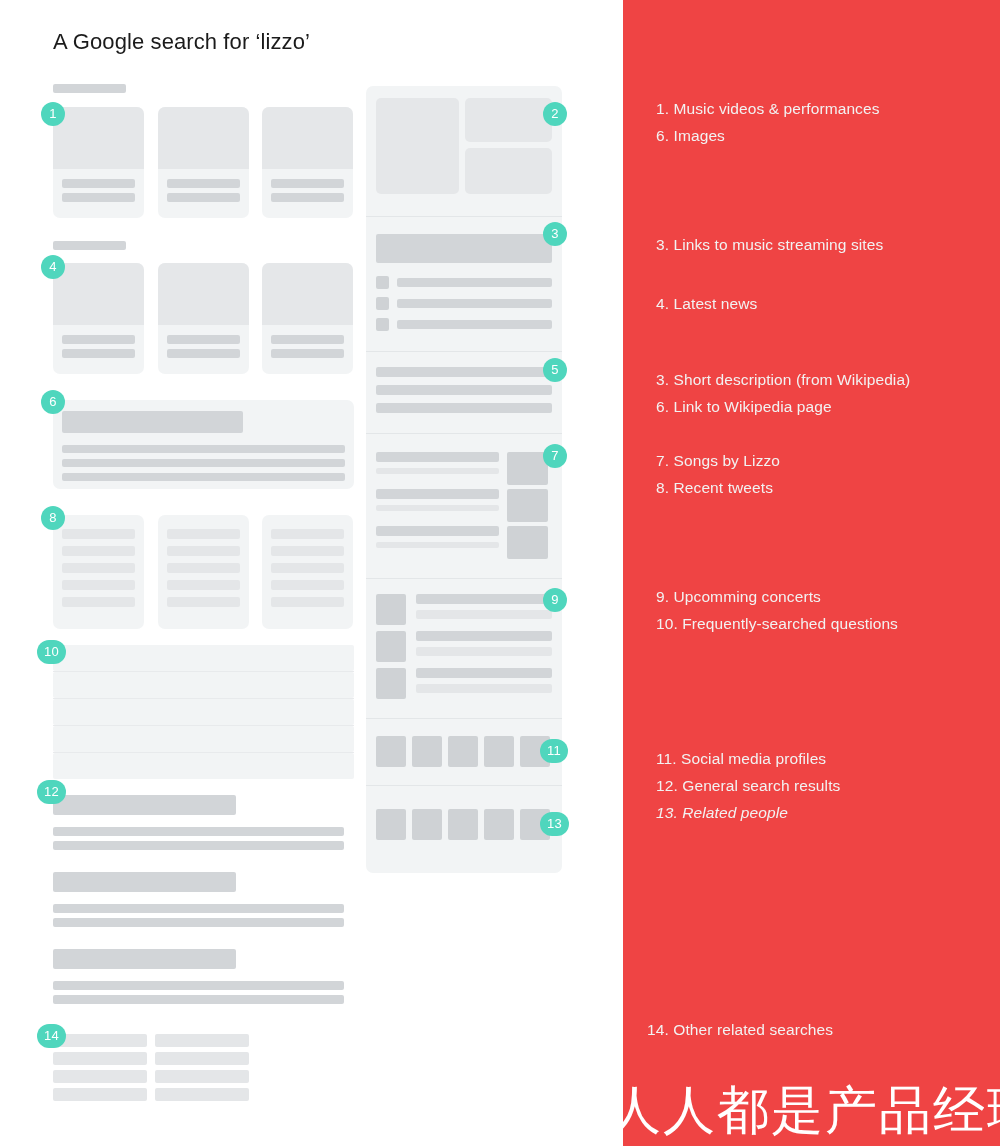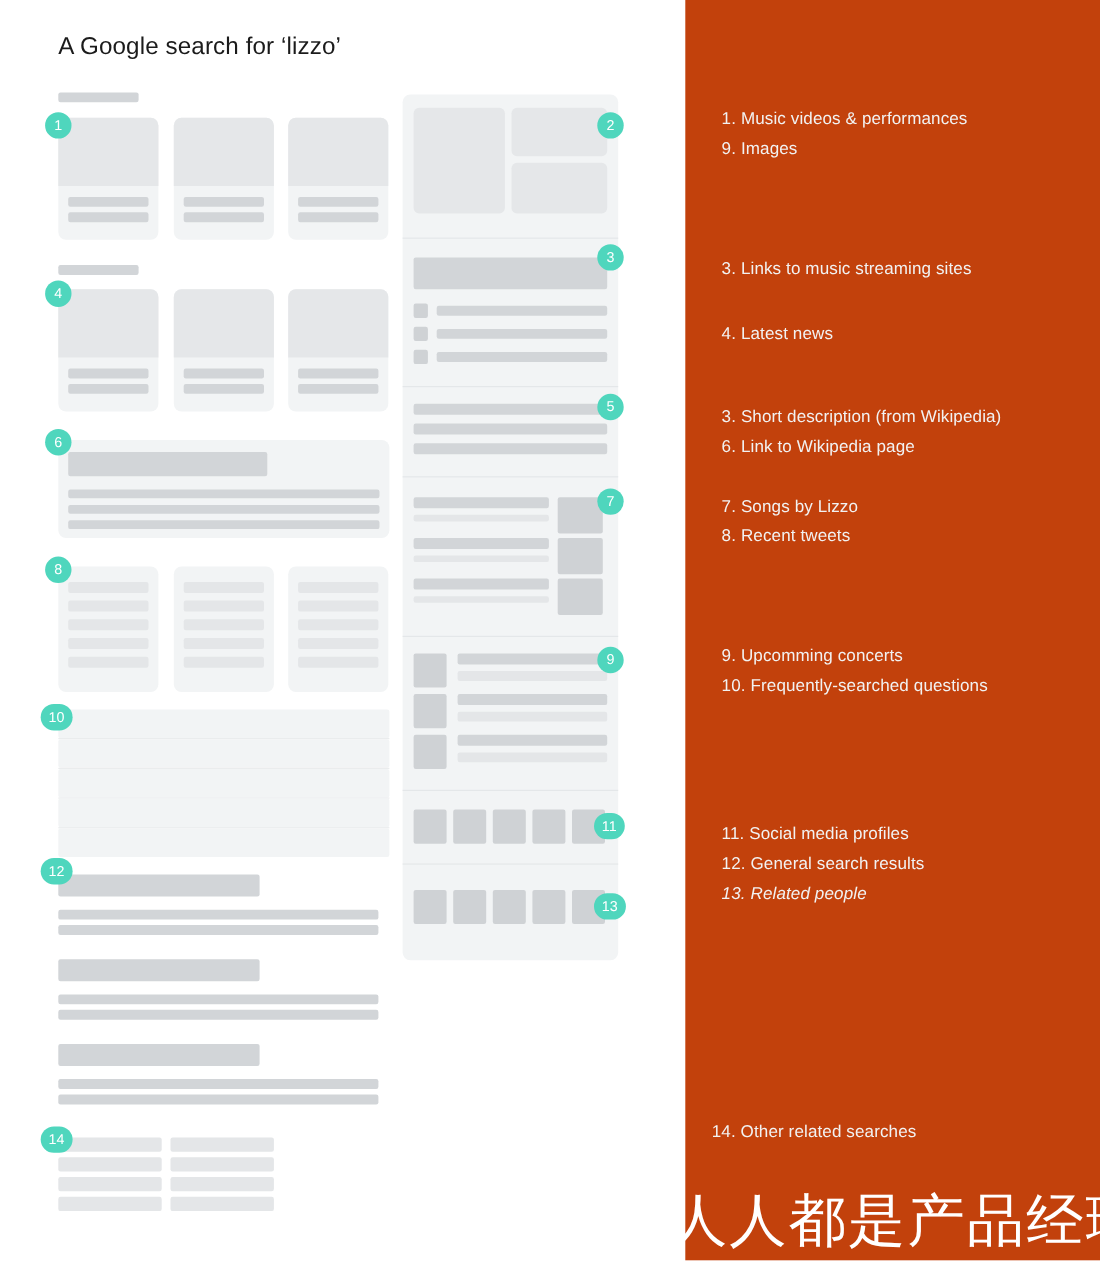--- a/index.html
+++ b/index.html
@@ -12,21 +12,21 @@
   }
 
   
   #canvas { position: relative; width: 1000px; height: 1146px; background: #ffffff; }
 
   
   .dark-panel {
     position: absolute;
     left: 623px; top: 0;
     width: 377px; height: 1146px;
-    background: #c2410c;
+    background: #ef4444;
   }
   .ann-line {
     position: absolute;
     color: #f2f2f2;
     font-size: 15.5px;
     line-height: 27px;
     letter-spacing: 0.1px;
     white-space: nowrap;
   }
 
@@ -325,21 +325,21 @@
       <div class="badge" style="left: 37px; top: 640px;">10</div>
       <div class="badge" style="left: 540px; top: 739px;">11</div>
       <div class="badge" style="left: 37px; top: 780px;">12</div>
       <div class="badge" style="left: 540px; top: 812px;">13</div>
       <div class="badge" style="left: 37px; top: 1024px;">14</div>
     </div>
 
   <div class="dark-panel">
     <div id="annotation-list">
         <div class="ann-line" style="left: 33px; top: 95px;">1. Music videos &amp; performances</div>
-        <div class="ann-line" style="left: 33px; top: 122px;">9. Images</div>
+        <div class="ann-line" style="left: 33px; top: 122px;">6. Images</div>
         <div class="ann-line" style="left: 33px; top: 231px;">3. Links to music streaming sites</div>
         <div class="ann-line" style="left: 33px; top: 258px; margin-top: 32px;">4. Latest news</div>
         <div class="ann-line" style="left: 33px; top: 366px;">3. Short description (from Wikipedia)</div>
         <div class="ann-line" style="left: 33px; top: 393px;">6. Link to Wikipedia page</div>
         <div class="ann-line" style="left: 33px; top: 447px;">7. Songs by Lizzo</div>
         <div class="ann-line" style="left: 33px; top: 474px;">8. Recent tweets</div>
         <div class="ann-line" style="left: 33px; top: 583px;">9. Upcomming concerts</div>
         <div class="ann-line" style="left: 33px; top: 610px;">10. Frequently-searched questions</div>
         <div class="ann-line" style="left: 33px; top: 745px;">11. Social media profiles</div>
         <div class="ann-line" style="left: 33px; top: 772px;">12. General search results</div>

